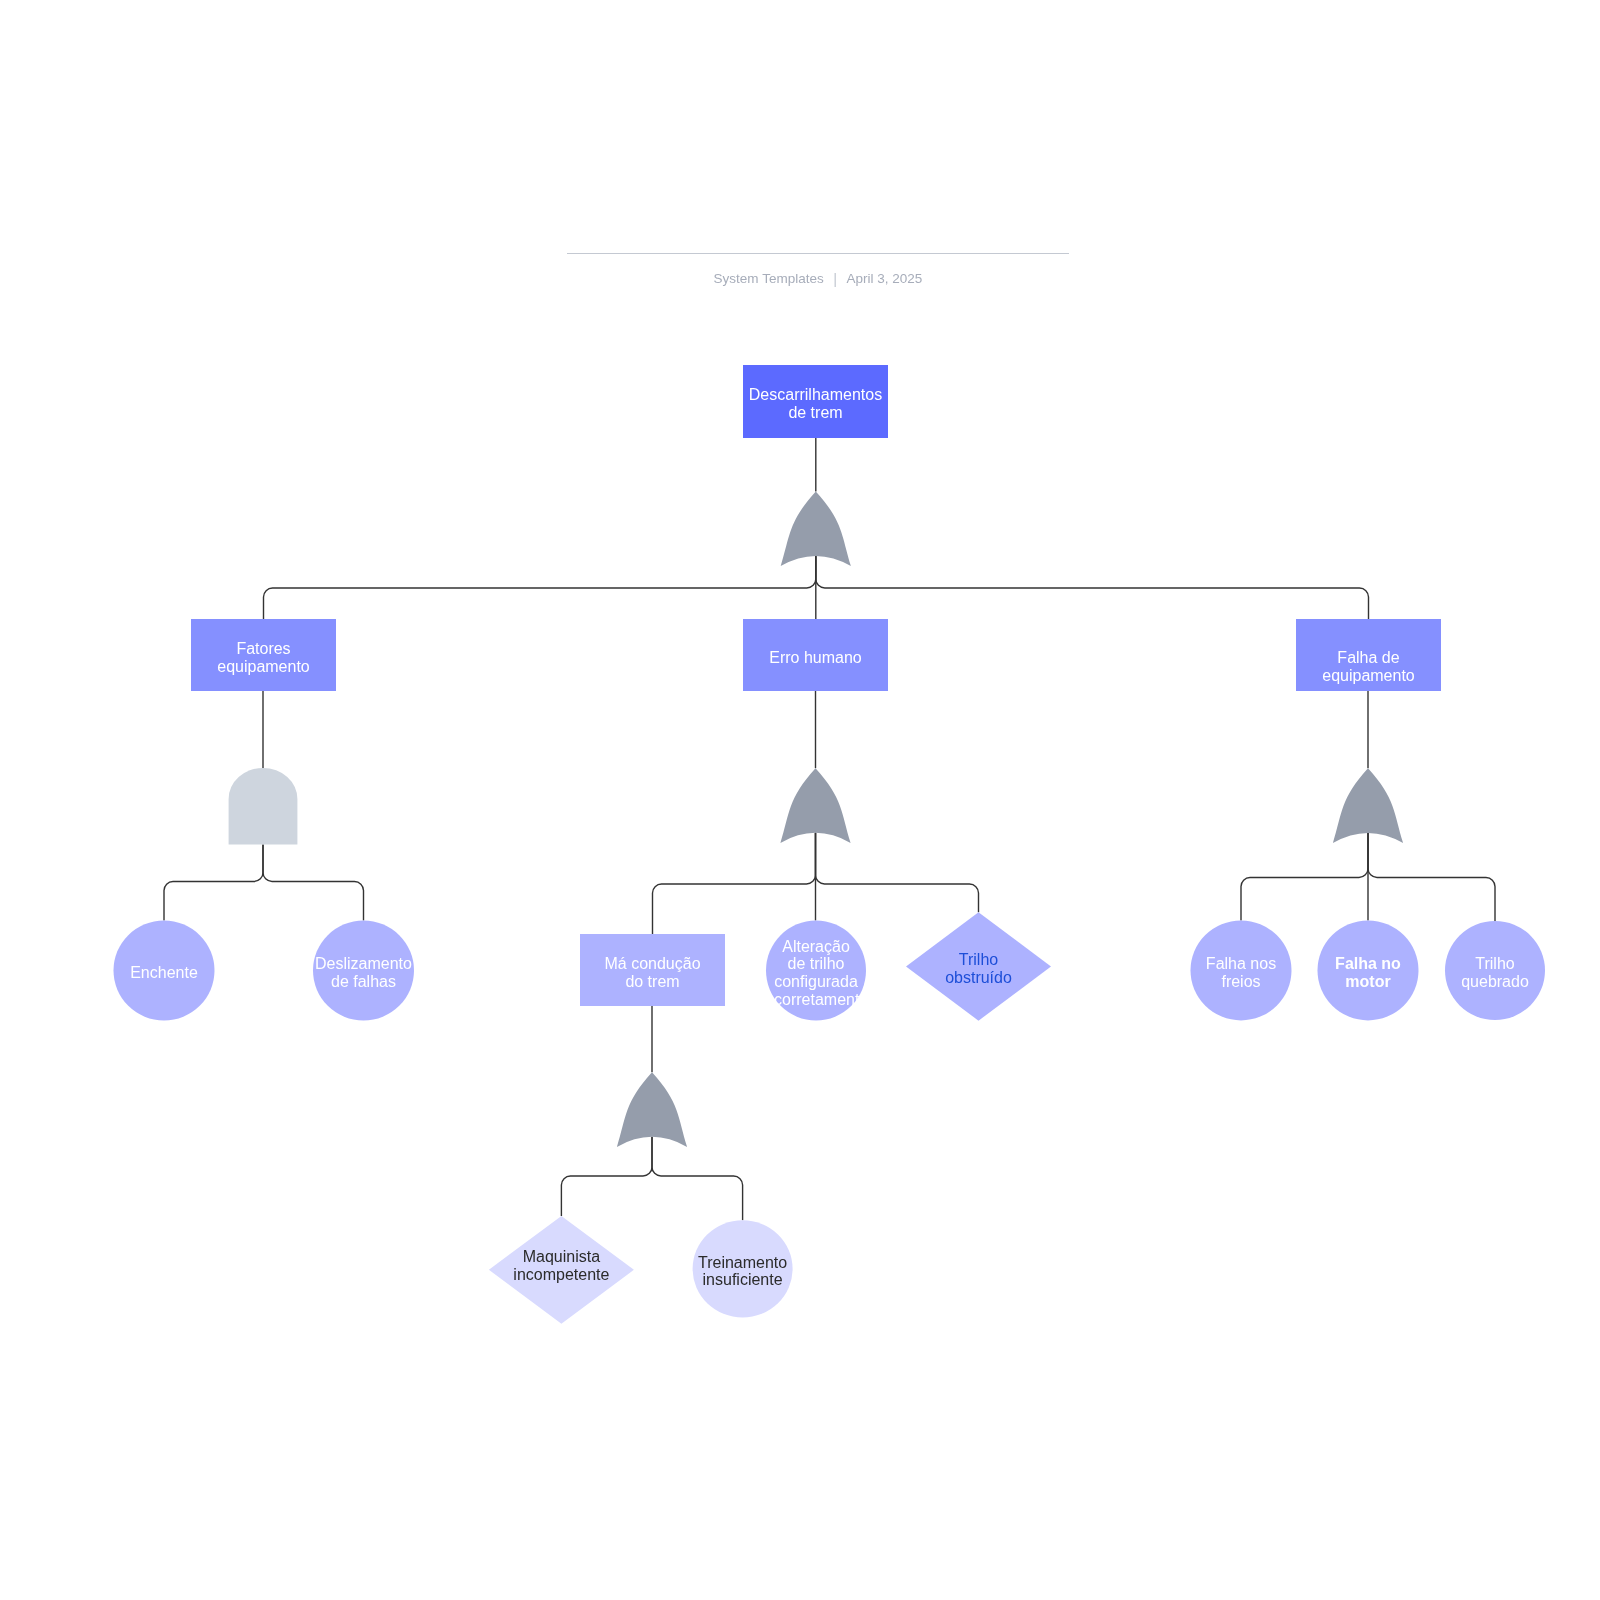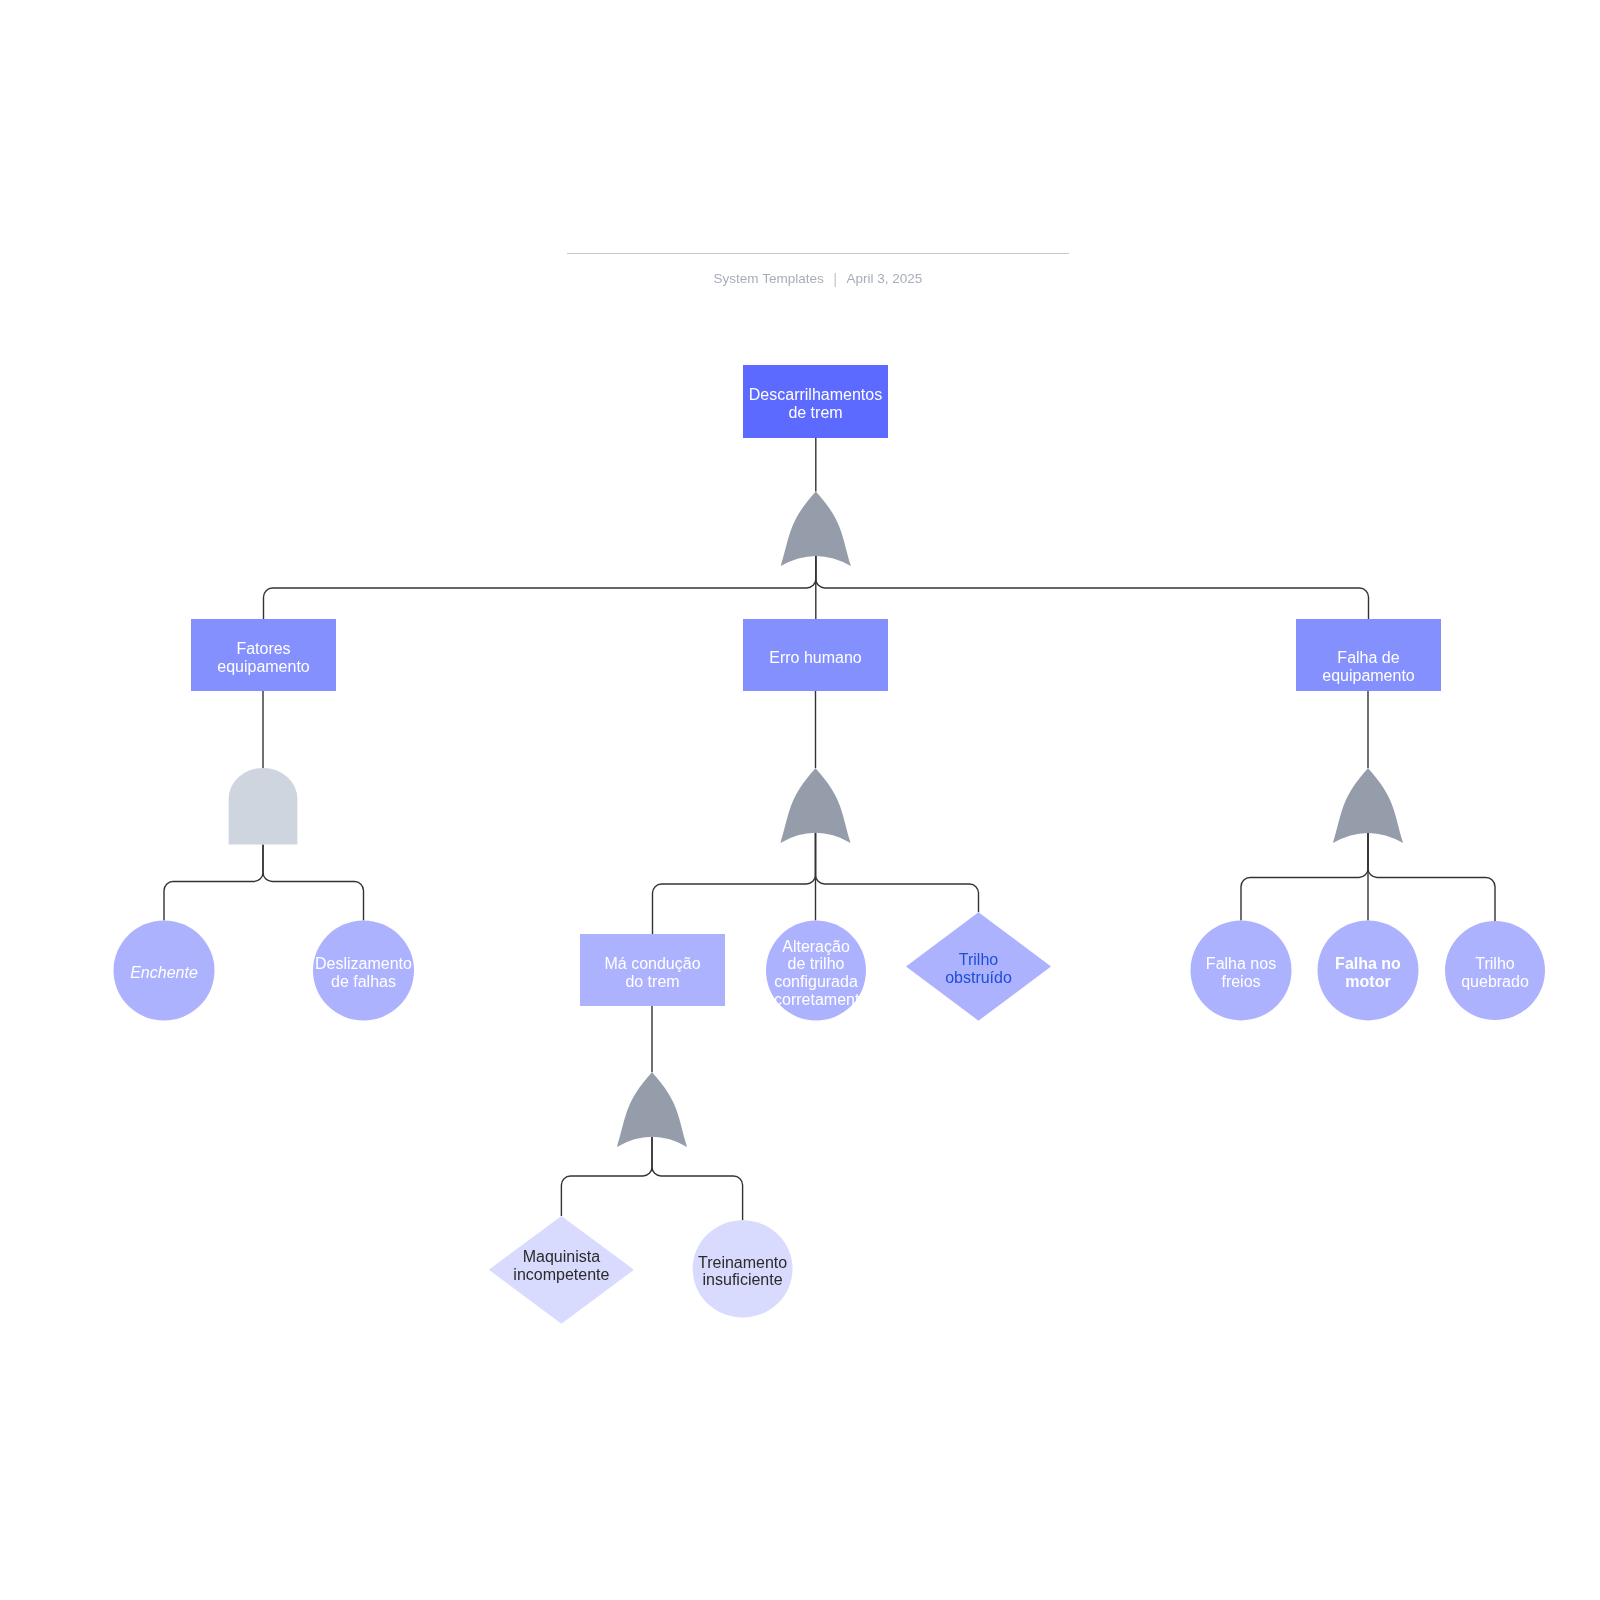--- a/index.html
+++ b/index.html
@@ -84,21 +84,21 @@
       </div>
       <div class="nlabel" style="left: 196px; top: 621.6px; width: 135px; height: 72px; color: rgb(255, 255, 255);">
         <span>Fatores equipamento</span>
       </div>
       <div class="nlabel" style="left: 748px; top: 621.6px; width: 135px; height: 72px; color: rgb(255, 255, 255);">
         <span>Erro humano</span>
       </div>
       <div class="nlabel" style="left: 1301px; top: 631px; width: 135px; height: 72px; color: rgb(255, 255, 255);">
         <span>Falha de equipamento</span>
       </div>
-      <div class="nlabel" style="left: 114px; top: 923.1px; width: 100px; height: 100px; color: rgb(255, 255, 255); font-style: italic;">
+      <div class="nlabel" style="left: 114px; top: 923.1px; width: 100px; height: 100px; color: rgb(255, 255, 255);">
         <span>Enchente</span>
       </div>
       <div class="nlabel" style="left: 313.5px; top: 923.1px; width: 100px; height: 100px; color: rgb(255, 255, 255);">
         <span>Deslizamento de falhas</span>
       </div>
       <div class="nlabel" style="left: 597.5px; top: 936.6px; width: 110px; height: 72px; color: rgb(255, 255, 255);">
         <span>Má condução do trem</span>
       </div>
       <div class="nlabel" style="left: 774px; top: 923.1px; width: 84px; height: 100px; color: rgb(255, 255, 255);">
         <span>Alteração de trilho configurada corretamente</span>

